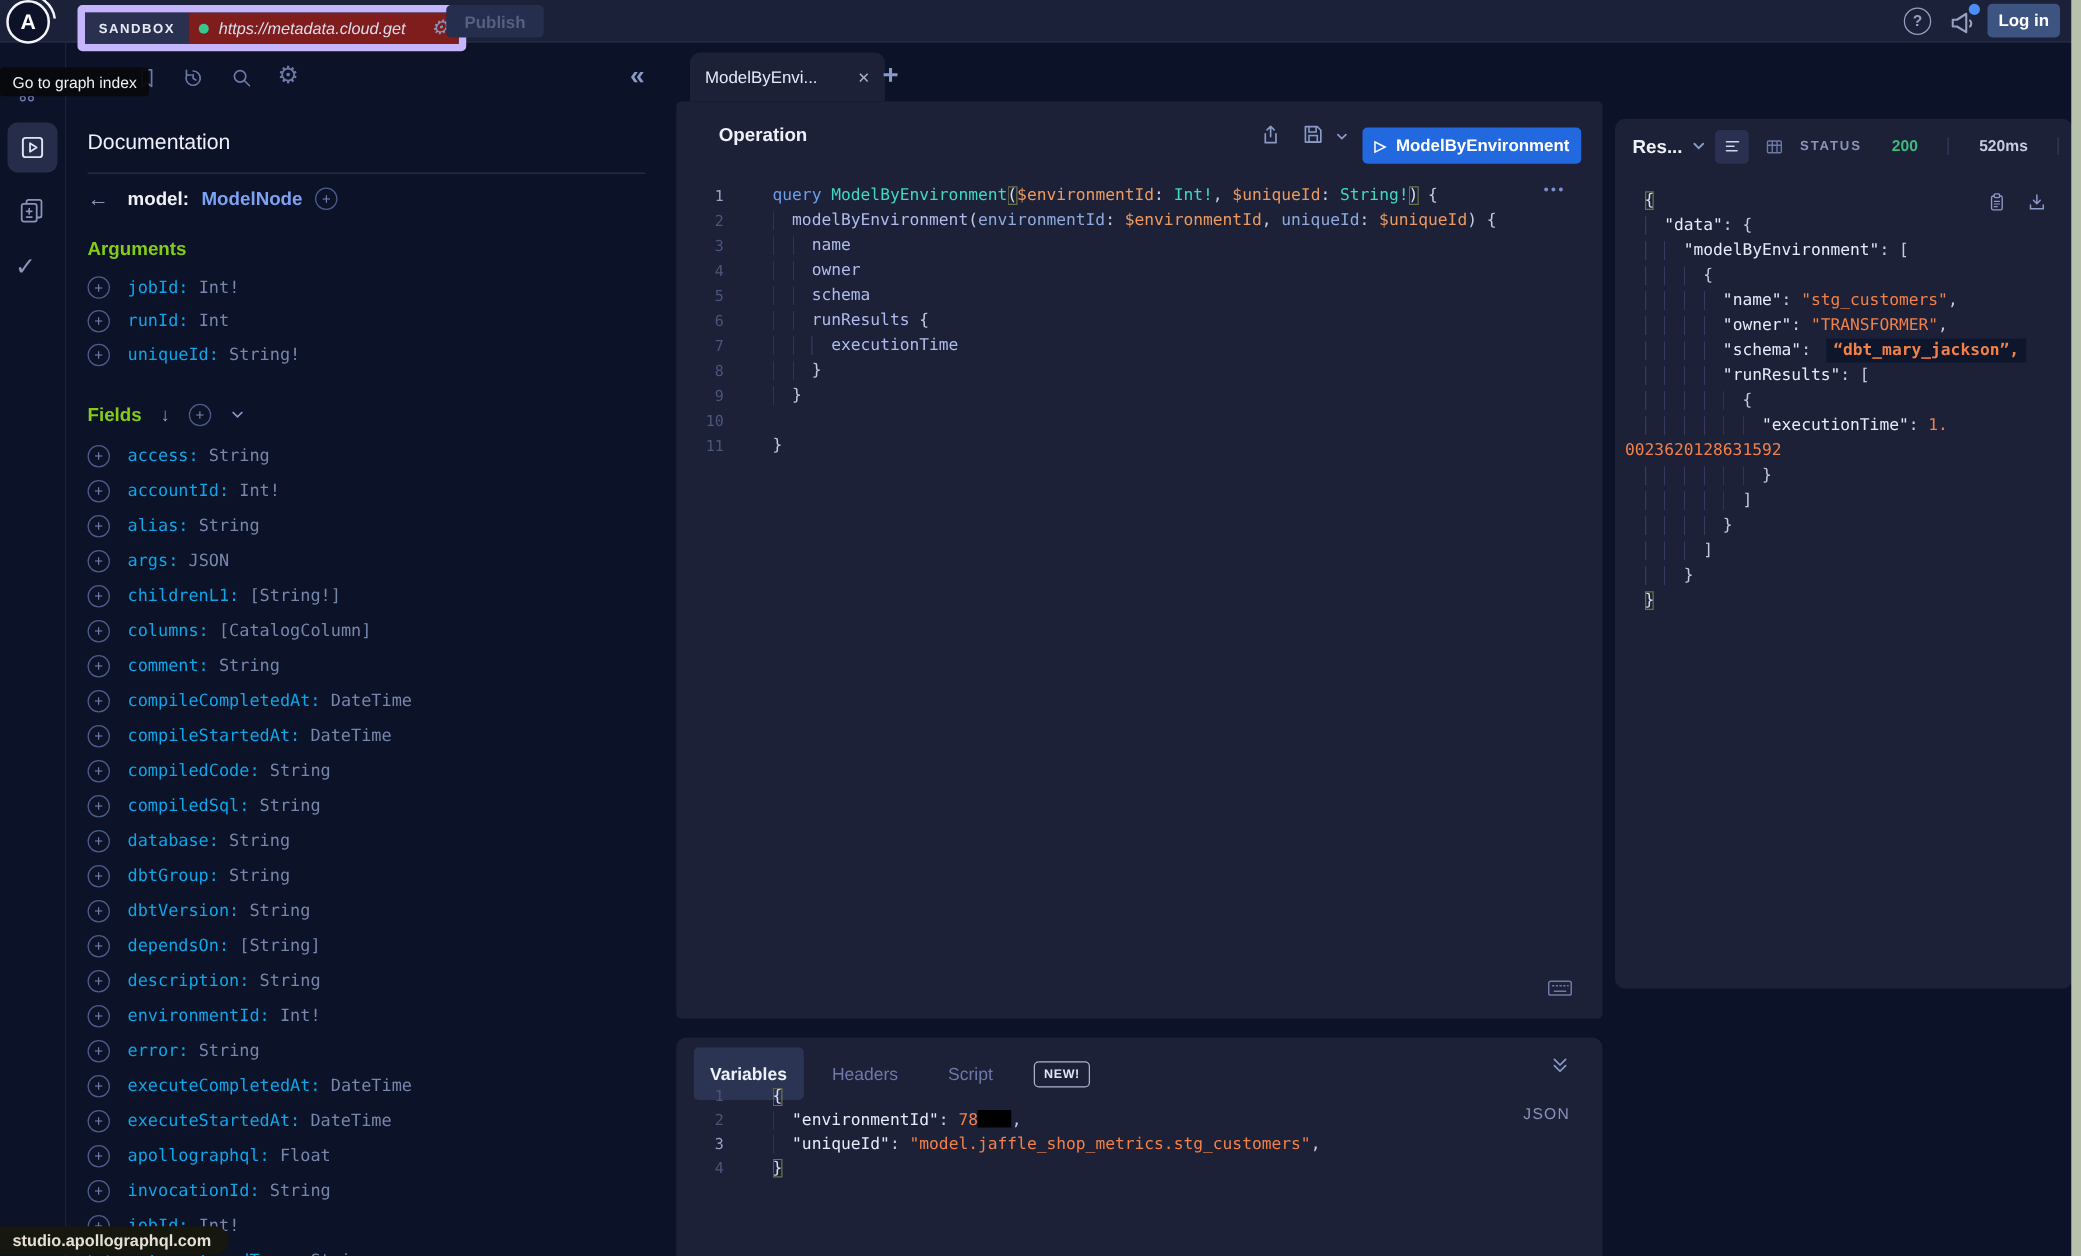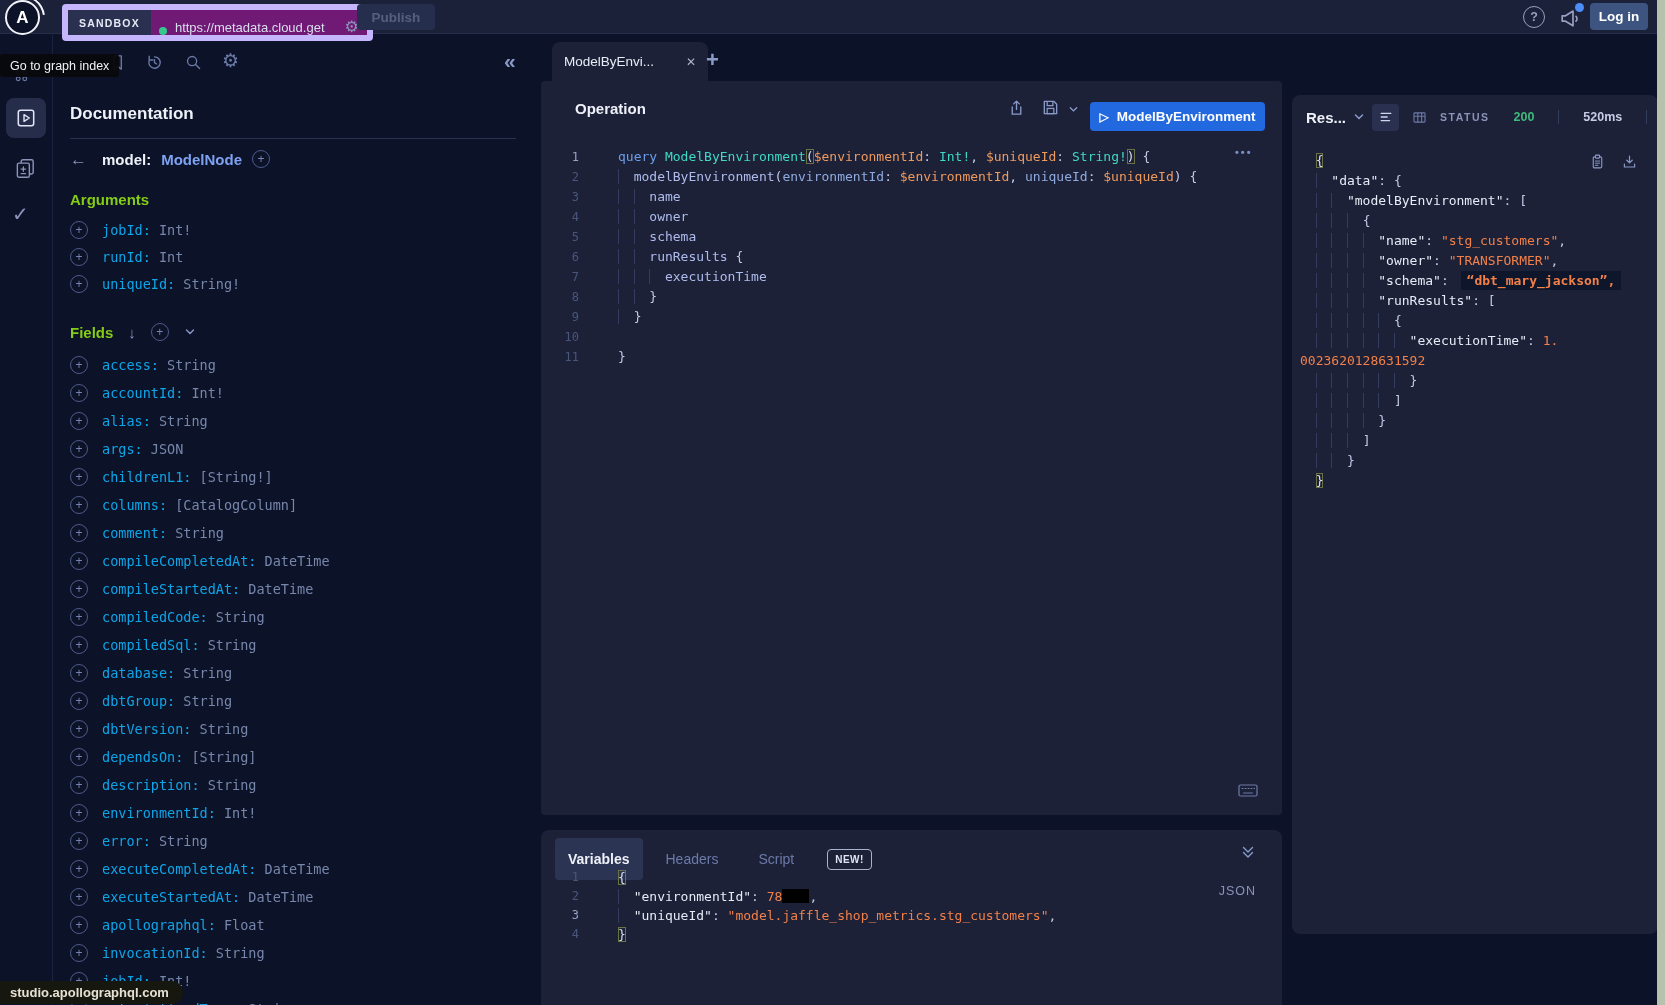--- a/index.html
+++ b/index.html
@@ -10,21 +10,21 @@
   
   .topbar{position:absolute;left:0;top:0;right:0;height:33px;background:#1b2138;border-bottom:1px solid #272e4c;}
   .logo{position:absolute;left:5px;top:0;width:31px;height:31px;border:2.5px solid #f2f4fa;border-radius:50%;
         color:#fff;display:flex;align-items:center;justify-content:center;font-weight:bold;font-size:17px;
         background:#0c1227;z-index:30;}
   .logo::after{content:"";position:absolute;inset:-7px;border:2.5px solid transparent;border-top-color:#f2f4fa;
         border-radius:50%;transform:rotate(38deg);}
   .urlgroup{position:absolute;left:62px;top:4px;height:25px;display:flex;border:6px solid #c4b5fd;border-radius:4px;overflow:hidden;}
   .sandbox-chip{background:#2a3150;color:#e6eaf5;font-size:10.5px;font-weight:bold;letter-spacing:1.2px;
         display:flex;align-items:center;padding:0 11px;}
-  .url-box{display:flex;align-items:flex-end;gap:8px;background:#701a75;padding:0 8px;width:200px;}
+  .url-box{display:flex;align-items:center;gap:8px;background:#7f1d1d;padding:0 8px;width:200px;font-style:italic;}
   .green-dot{width:8px;height:8px;border-radius:50%;background:#35c98e;flex:none;}
   .url-text{color:#d9deee;font-size:13px;white-space:nowrap;overflow:hidden;flex:1;}
   .url-gear{color:#8a93b8;font-size:16px;line-height:1;}
   .publish-btn{position:absolute;left:357px;top:4px;width:78px;height:26px;background:#262e4e;border-radius:4px;
         color:#575f80;font-weight:bold;font-size:13.5px;display:flex;align-items:center;justify-content:center;}
   .help-icon{position:absolute;left:1523px;top:6px;width:20px;height:20px;border:1.5px solid #97a0c0;border-radius:50%;
         color:#97a0c0;font-size:12.5px;font-weight:bold;display:flex;align-items:center;justify-content:center;}
   .mega-wrap{position:absolute;left:1558px;top:5px;width:24px;height:24px;color:#97a0c0;}
   .notif-dot{position:absolute;right:-2px;top:-2px;width:9px;height:9px;background:#4b8ef7;border-radius:50%;}
   .login-btn{position:absolute;left:1590px;top:3px;width:58px;height:27px;background:#3d5480;border-radius:4px;
@@ -38,21 +38,21 @@
         color:#f0f1f3;font-size:12.5px;display:flex;align-items:center;padding:0 10px;z-index:40;white-space:nowrap;}
   .rail-border{position:absolute;left:52px;top:33px;bottom:0;width:1px;background:#1c2340;}
   .rail-dots{position:absolute;left:14px;top:68px;color:#6c7aa8;z-index:10;}
   .explorer-btn{position:absolute;left:6px;top:98px;width:40px;height:40px;background:#262d4a;border-radius:8px;
         color:#dfe5f4;display:flex;align-items:center;justify-content:center;}
   .schema-btn{position:absolute;left:13px;top:156px;color:#8a93b8;}
   .check-btn{position:absolute;left:12px;top:204px;color:#8a93b8;font-size:20px;}
 
   
   .docs{position:absolute;left:53px;top:81px;width:470px;bottom:0;overflow:hidden;}
-  .docs-title{margin:23px 0 0 17px;font-size:17px;font-weight:bold;color:#eef1f8;}
+  .docs-title{margin:23px 0 0 17px;font-size:17px;font-weight:normal;color:#eef1f8;}
   .docs-divider{margin:14px 0 0 17px;width:446px;height:1px;background:#2a3150;}
   .model-row{display:flex;align-items:center;margin:8px 0 0 17px;height:24px;gap:10px;}
   .back-arrow{color:#8a93b8;font-size:17px;width:22px;}
   .model-label{color:#eef1f8;font-size:15px;font-weight:bold;}
   .model-type{color:#7ea2f2;font-size:15px;font-weight:bold;}
   .section-title{margin:20px 0 8px 17px;font-size:15px;font-weight:bold;color:#84cc16;}
   .fields-head{display:flex;align-items:center;gap:15px;margin:24px 0 8px 17px;height:22px;}
   .sort-arrow{color:#8a9ac8;font-size:15px;}
   .chev{color:#8a9ac8;}
   .doc-row{display:flex;align-items:center;height:27px;margin-left:17px;gap:14px;
@@ -103,21 +103,21 @@
   .vtab{height:42px;display:flex;align-items:center;padding:0 13px;font-size:14px;color:#6c7aa8;}
   .vtab.active{background:#2c3454;border-radius:4px;color:#eef1f8;font-weight:bold;}
   .new-badge{margin-left:20px;height:19px;padding:0 7px;border:1px solid #aab3cc;border-radius:4px;color:#dfe5f4;
         font-size:10px;font-weight:bold;letter-spacing:.5px;display:flex;align-items:center;}
   .v-collapse{position:absolute;right:26px;top:14px;color:#8a9ac8;}
   .v-json{position:absolute;right:26px;top:54px;color:#8a93b8;font-size:12.5px;letter-spacing:1px;}
   .v-editor{position:absolute;top:38px;left:0;right:0;}
   .v-editor .cl{height:19px;line-height:19px;}
 
   
-  .resp{position:absolute;left:1292px;top:95px;width:366px;height:839px;background:#1c2138;border-radius:8px;}
+  .resp{position:absolute;left:1292px;top:95px;width:366px;height:696px;background:#1c2138;border-radius:8px;}
   .resp-header{display:flex;align-items:center;height:44px;padding:0 14px;gap:7px;}
   .resp-title{color:#eef1f8;font-size:15px;font-weight:bold;white-space:nowrap;}
   .resp-chev{color:#8a9ac8;}
   .view-btn{width:27px;height:27px;border-radius:4px;display:flex;align-items:center;justify-content:center;color:#6c7aa8;flex:none;}
   .view-btn.active{background:#2a3150;color:#cfd7ee;}
   .resp-status{margin-left:auto;display:flex;align-items:center;gap:24px;}
   .status-label{color:#8a93b8;font-size:10.5px;font-weight:bold;letter-spacing:1.5px;}
   .status-code{color:#3fba7d;font-size:12.5px;font-weight:bold;}
   .sep{width:1px;height:14px;background:#343c5e;}
   .meta-val{color:#c6cde4;font-size:12.5px;font-weight:bold;white-space:nowrap;}

